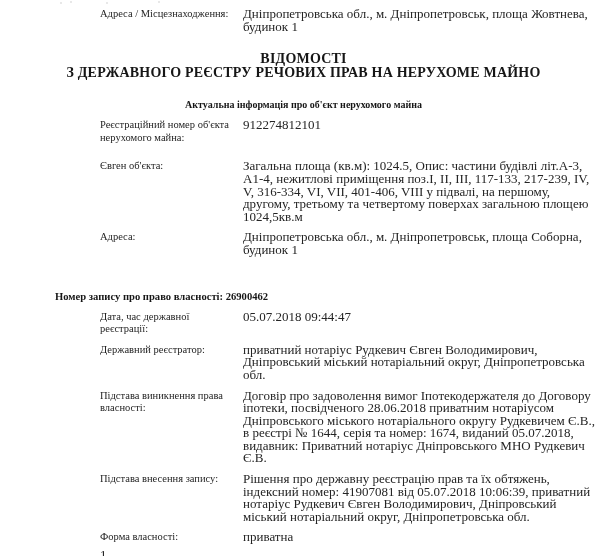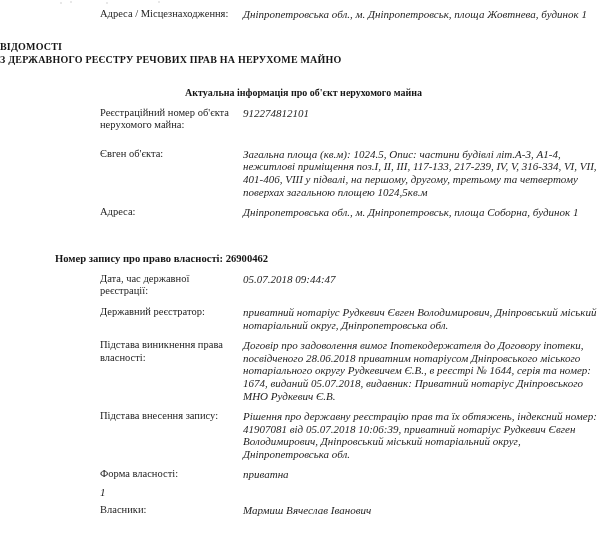--- a/index.html
+++ b/index.html
@@ -36,35 +36,35 @@
     width: 143px;
     flex: 0 0 143px;
     font-size: 10.5px;
     line-height: 12.6px;
     color: #242424;
     padding-right: 4px;
     box-sizing: border-box;
   }
   .row .value {
     flex: 1 1 auto;
-    font-size: 11px;
+    font-size: 13px;
     line-height: 12.6px;
     color: #242424;
     max-width: 356px;
-    font-style: italic;
   }
 
   .gap-2 { height: 5px; }
   .gap-3 { height: 8px; }
   .gap-4 { height: 11px; }
 
   
   .doc-title {
+    text-align: center;
     font-weight: bold;
-    font-size: 10px;
+    font-size: 14px;
     line-height: 13.5px;
     letter-spacing: 0.2px;
     color: #161616;
   }
   .section-heading {
     text-align: center;
     font-weight: bold;
     font-size: 10px;
     line-height: 13px;
     color: #161616;

